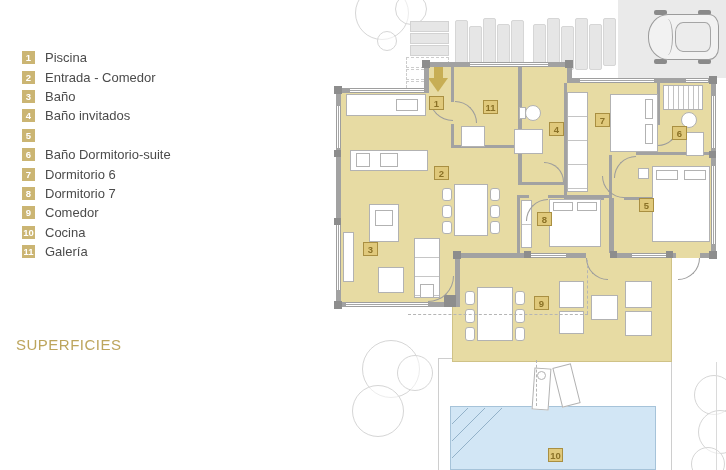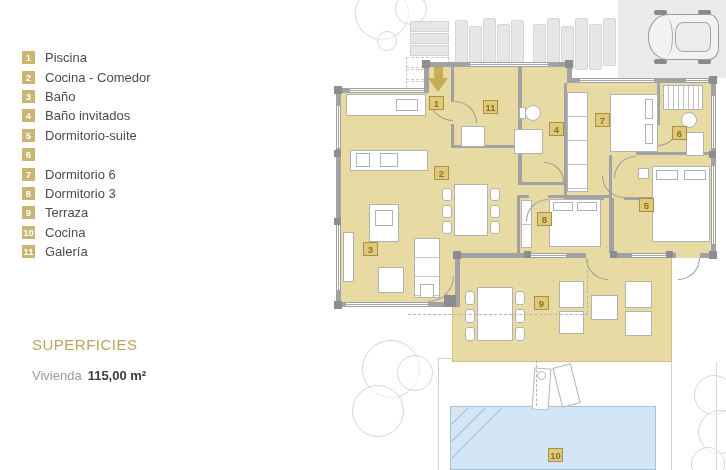--- a/index.html
+++ b/index.html
@@ -6,21 +6,21 @@
   body{width:726px;height:470px;position:relative;overflow:hidden;background:#ffffff;
        font-family:"Liberation Sans", sans-serif;}
   #canvas{position:absolute;inset:0;}
 
   
   #legend{position:absolute;left:22px;top:48px;}
   .lrow{display:flex;align-items:center;height:19.4px;}
   .lbadge{width:13px;height:13px;flex:0 0 13px;background:#cbb573;color:#fff;
           font-size:9.5px;font-weight:bold;text-align:center;line-height:13px;margin-right:10px;}
   .llabel{font-size:13px;color:#4b4b4b;white-space:nowrap;}
-  #superficies{position:absolute;left:32px;top:336px;}
+  #superficies{position:absolute;left:16px;top:336px;}
   #sup-title{font-size:15px;color:#bda55c;letter-spacing:.5px;}
   #sup-line{margin-top:15px;font-size:13px;color:#9a9a9a;}
   #sup-value{color:#3c3c3c;font-weight:bold;margin-left:6px;}
   .tree{position:absolute;border:1px solid #d6d6d6;border-radius:50%;background:rgba(255,255,255,.55);}
   .bar{position:absolute;background:#e6e6e6;border:1px solid #d2d2d2;}
   .bar.dash{background:#fefefe;border:1px dashed #cccccc;}
   .vbar{position:absolute;width:11px;background:#e6e6e6;border:1px solid #d6d6d6;border-radius:2px;}
   .wall{position:absolute;background:#a2a2a2;}
   .iwall{position:absolute;background:#a2a2a2;}
   .post{position:absolute;background:#8d8d8d;}
@@ -81,64 +81,61 @@
 
 <div id="canvas">
 
   <div id="legend">
       <div class="lrow">
         <span class="lbadge">1</span>
         <span class="llabel">Piscina</span>
       </div>
       <div class="lrow">
         <span class="lbadge">2</span>
-        <span class="llabel">Cocina - Comedor</span>
+        <span class="llabel">Entrada - Comedor</span>
       </div>
       <div class="lrow">
         <span class="lbadge">3</span>
         <span class="llabel">Baño</span>
       </div>
       <div class="lrow">
         <span class="lbadge">4</span>
         <span class="llabel">Baño invitados</span>
       </div>
       <div class="lrow">
         <span class="lbadge">5</span>
-        <span class="llabel">Dormitorio-suite</span>
       </div>
       <div class="lrow">
         <span class="lbadge">6</span>
+        <span class="llabel">Baño Dormitorio-suite</span>
       </div>
       <div class="lrow">
         <span class="lbadge">7</span>
         <span class="llabel">Dormitorio 6</span>
       </div>
       <div class="lrow">
         <span class="lbadge">8</span>
-        <span class="llabel">Dormitorio 3</span>
+        <span class="llabel">Dormitorio 7</span>
       </div>
       <div class="lrow">
         <span class="lbadge">9</span>
-        <span class="llabel">Terraza</span>
+        <span class="llabel">Comedor</span>
       </div>
       <div class="lrow">
         <span class="lbadge">10</span>
         <span class="llabel">Cocina</span>
       </div>
       <div class="lrow">
         <span class="lbadge">11</span>
         <span class="llabel">Galería</span>
       </div>
     </div>
 
   <div id="superficies">
     <div id="sup-title">SUPERFICIES</div>
-    <div id="sup-line">
-      <span>Vivienda</span><span id="sup-value">115,00 m²</span>
-    </div>
   </div>
 
   <div id="plan">
 
     <div id="driveway"></div>
     <div class="tree" style="left:355px;top:-14px;width:52px;height:52px"></div>
     <div class="tree" style="left:395px;top:-7px;width:30px;height:30px"></div>
     <div class="tree" style="left:377px;top:31px;width:18px;height:18px"></div>
     <div class="tree" style="left:362px;top:340px;width:56px;height:56px"></div>
     <div class="tree" style="left:397px;top:355px;width:34px;height:34px"></div>

